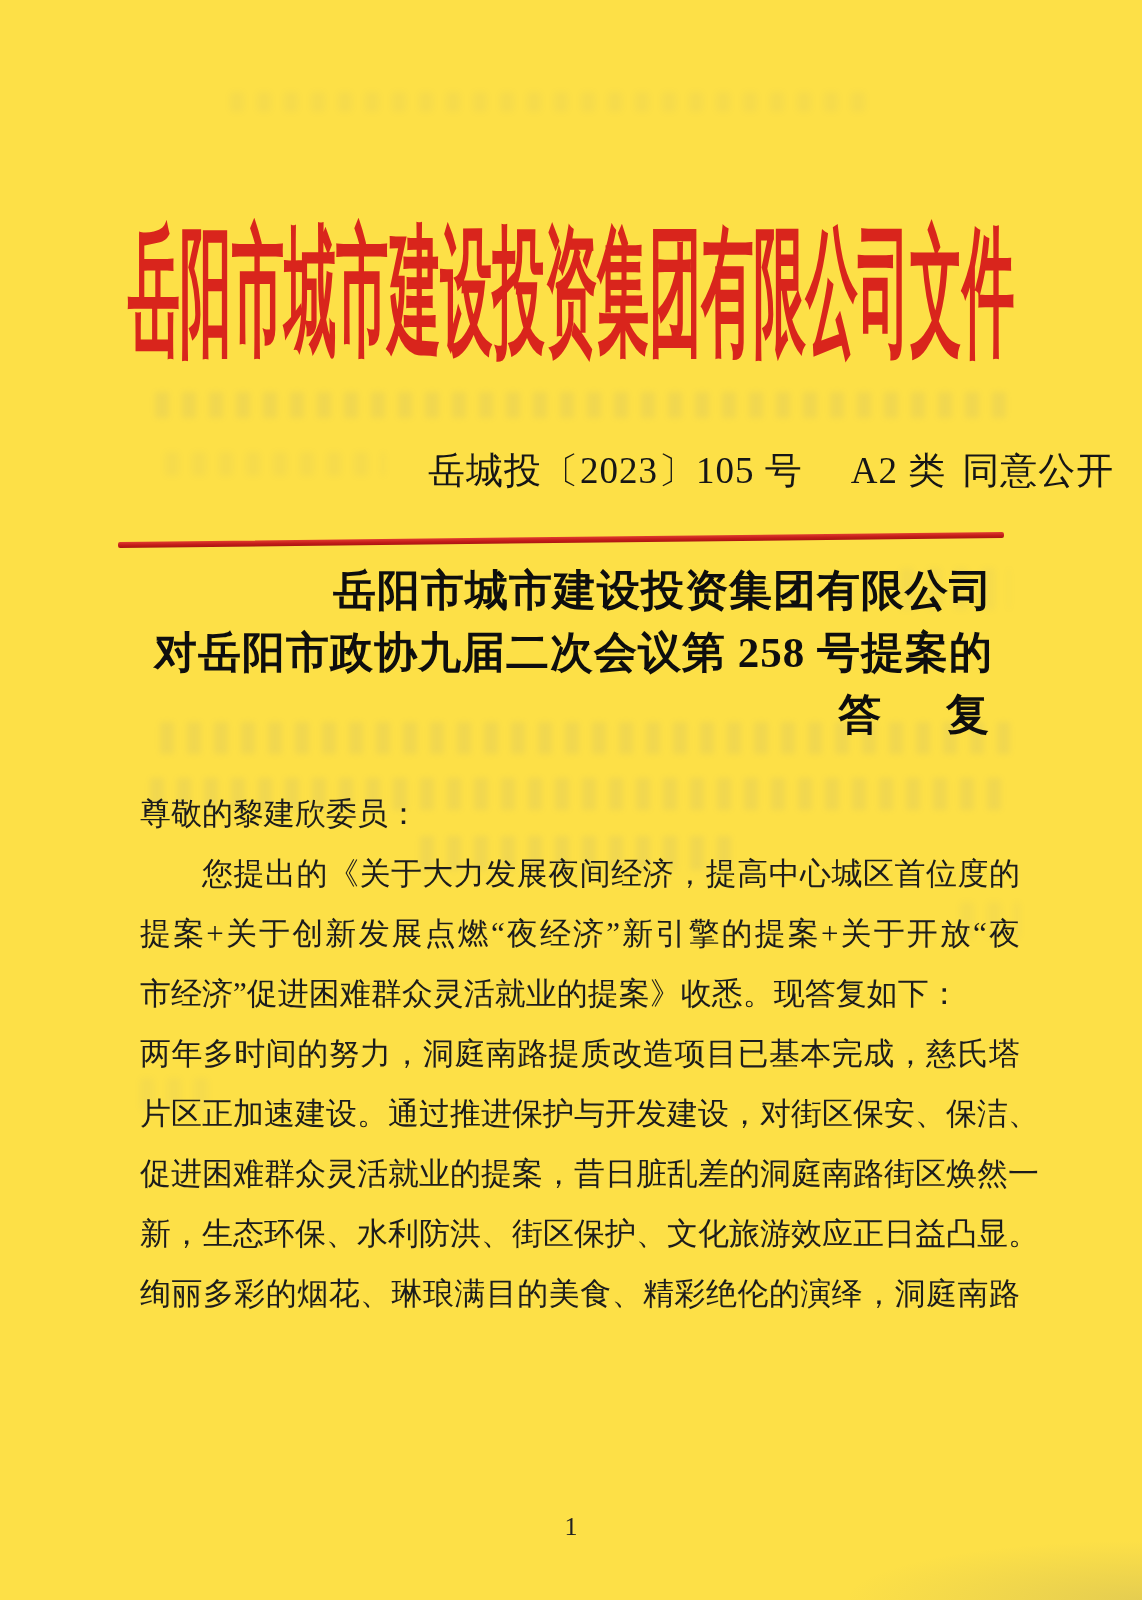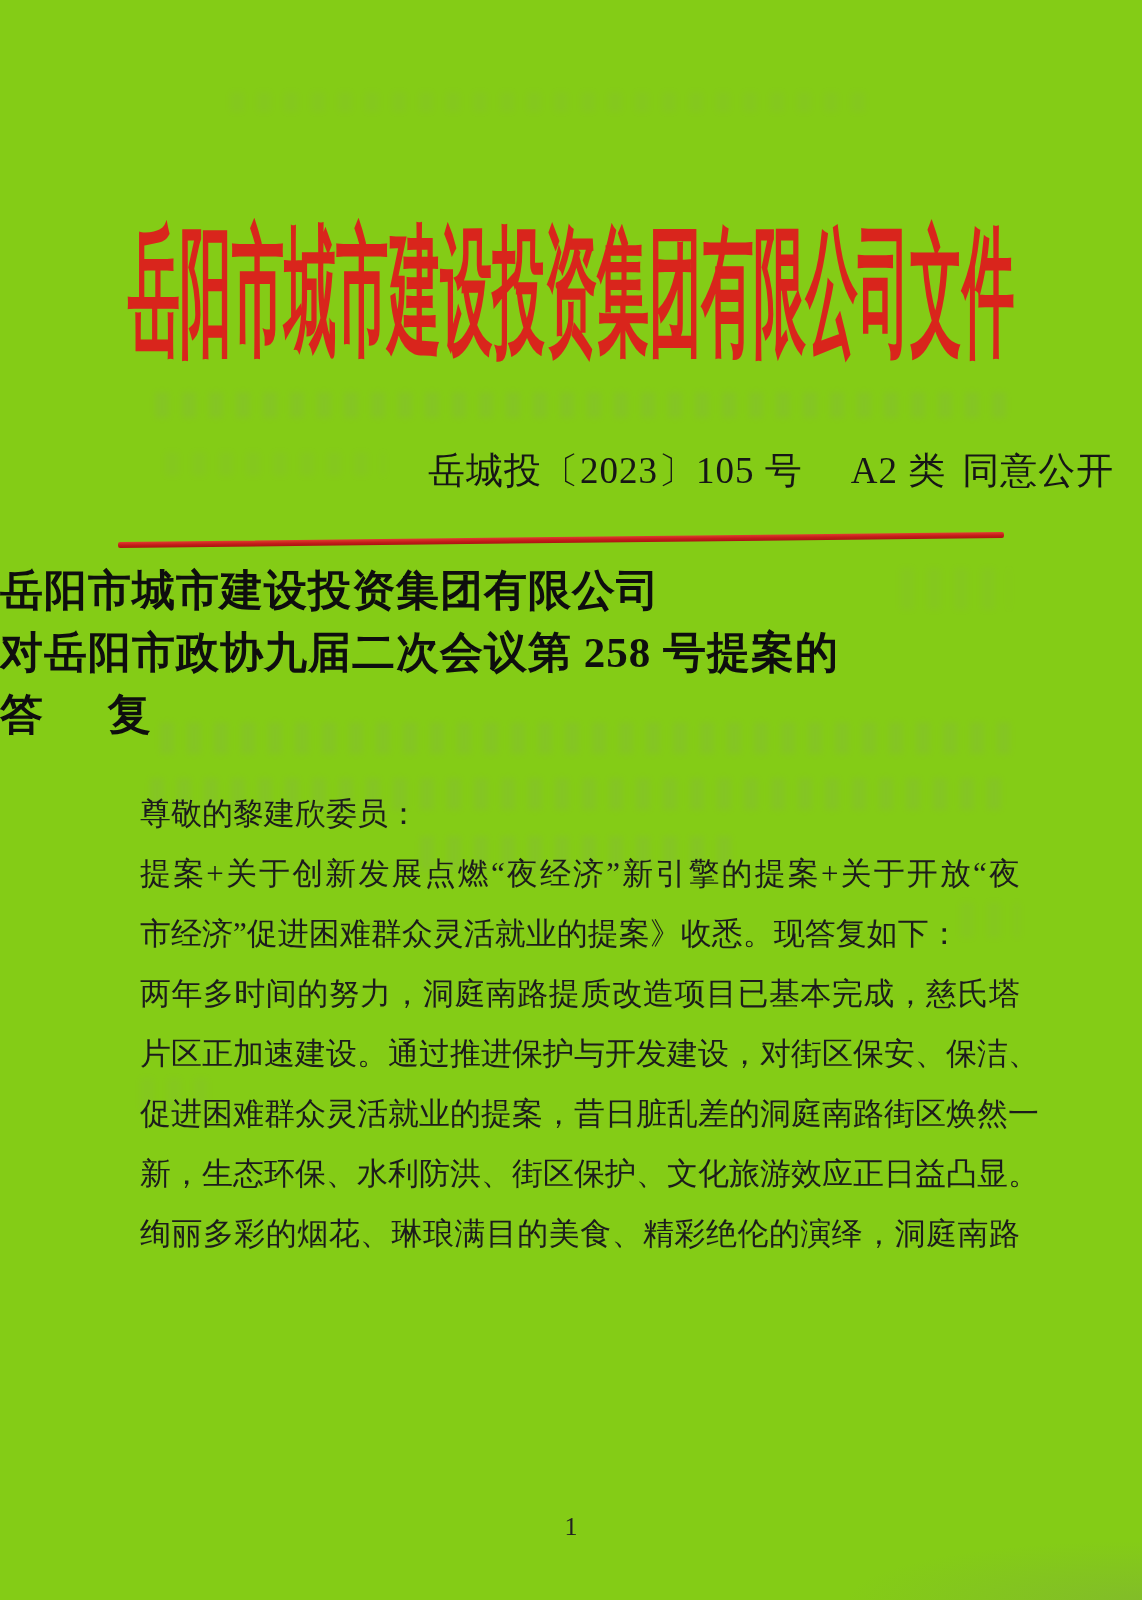--- a/index.html
+++ b/index.html
@@ -4,21 +4,21 @@
 <style>
   html, body {
     margin: 0;
     padding: 0;
     background: #ffffff;
   }
   .page {
     position: relative;
     width: 1142px;
     height: 1600px;
-    background: #84cc16;
+    background: #fde047;
     overflow: hidden;
     font-family: "Liberation Serif", "DejaVu Serif", serif;
     color: #1d1d1d;
   }
 
   
   .red-header-svg {
     position: absolute;
     top: 0;
     left: 0;
@@ -54,23 +54,23 @@
     height: 6px;
     background: linear-gradient(180deg, #e03c30 0%, #c41c18 55%, #a81513 100%);
     transform: rotate(-0.65deg);
     border-radius: 2px;
   }
 
   
   .doc-title {
     position: absolute;
     top: 560px;
-    left: 0;
+    left: 16px;
     width: 977px;
-    text-align: left;
+    text-align: right;
     font-weight: 700;
     font-size: 43px;
     line-height: 62px;
     color: #0e0e0e;
     letter-spacing: 1px;
   }
   .doc-title .t3 {
     word-spacing: 46px;
     letter-spacing: 4px;
   }
@@ -156,20 +156,21 @@
   <div class="red-rule"></div>
 
   <div class="doc-title">
     <div class="t1">岳阳市城市建设投资集团有限公司</div>
     <div class="t2">对岳阳市政协九届二次会议第 258 号提案的</div>
     <div class="t3">答 复</div>
   </div>
 
   <div class="letter-body">
     <div class="line salute">尊敬的黎建欣委员：</div>
+    <div class="line indent">您提出的《关于大力发展夜间经济，提高中心城区首位度的</div>
     <div class="line">提案+关于创新发展点燃“夜经济”新引擎的提案+关于开放“夜</div>
     <div class="line para-end">市经济”促进困难群众灵活就业的提案》收悉。现答复如下：</div>
     <div class="line">两年多时间的努力，洞庭南路提质改造项目已基本完成，慈氏塔</div>
     <div class="line">片区正加速建设。通过推进保护与开发建设，对街区保安、保洁、</div>
     <div class="line">促进困难群众灵活就业的提案，昔日脏乱差的洞庭南路街区焕然一</div>
     <div class="line">新，生态环保、水利防洪、街区保护、文化旅游效应正日益凸显。</div>
     <div class="line">绚丽多彩的烟花、琳琅满目的美食、精彩绝伦的演绎，洞庭南路</div>
   </div>
 
   <div class="pageno">1</div>

